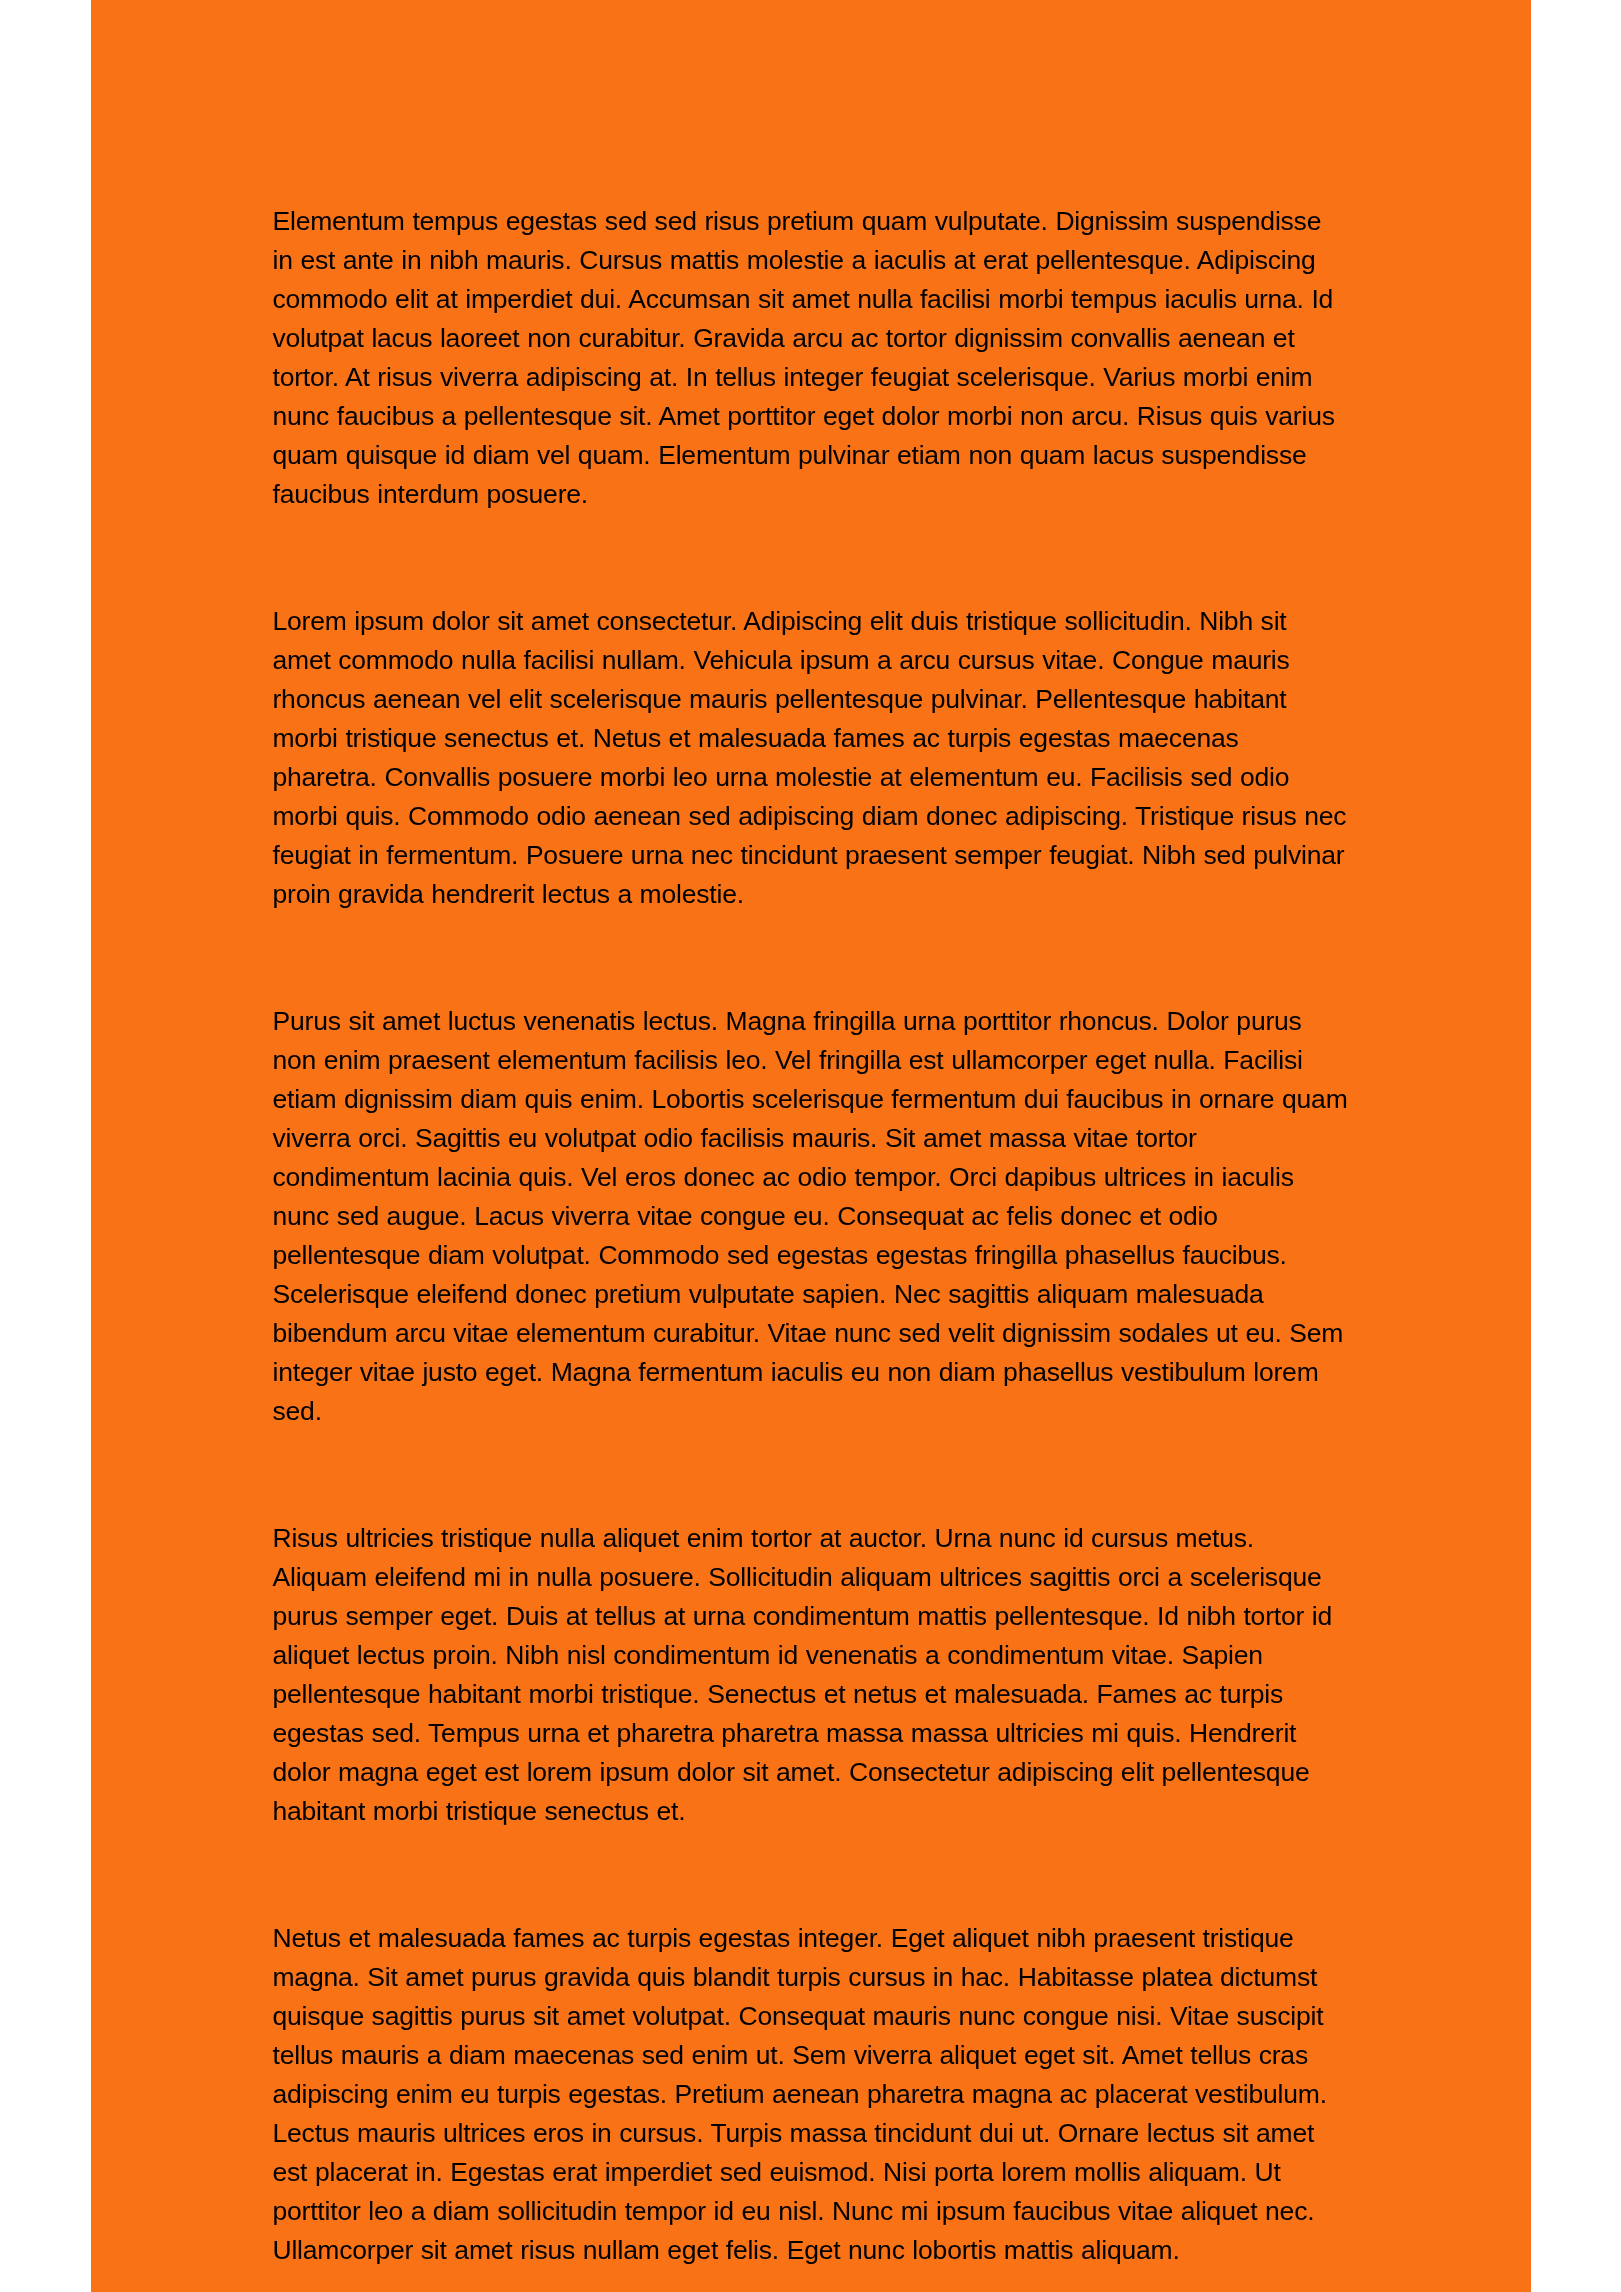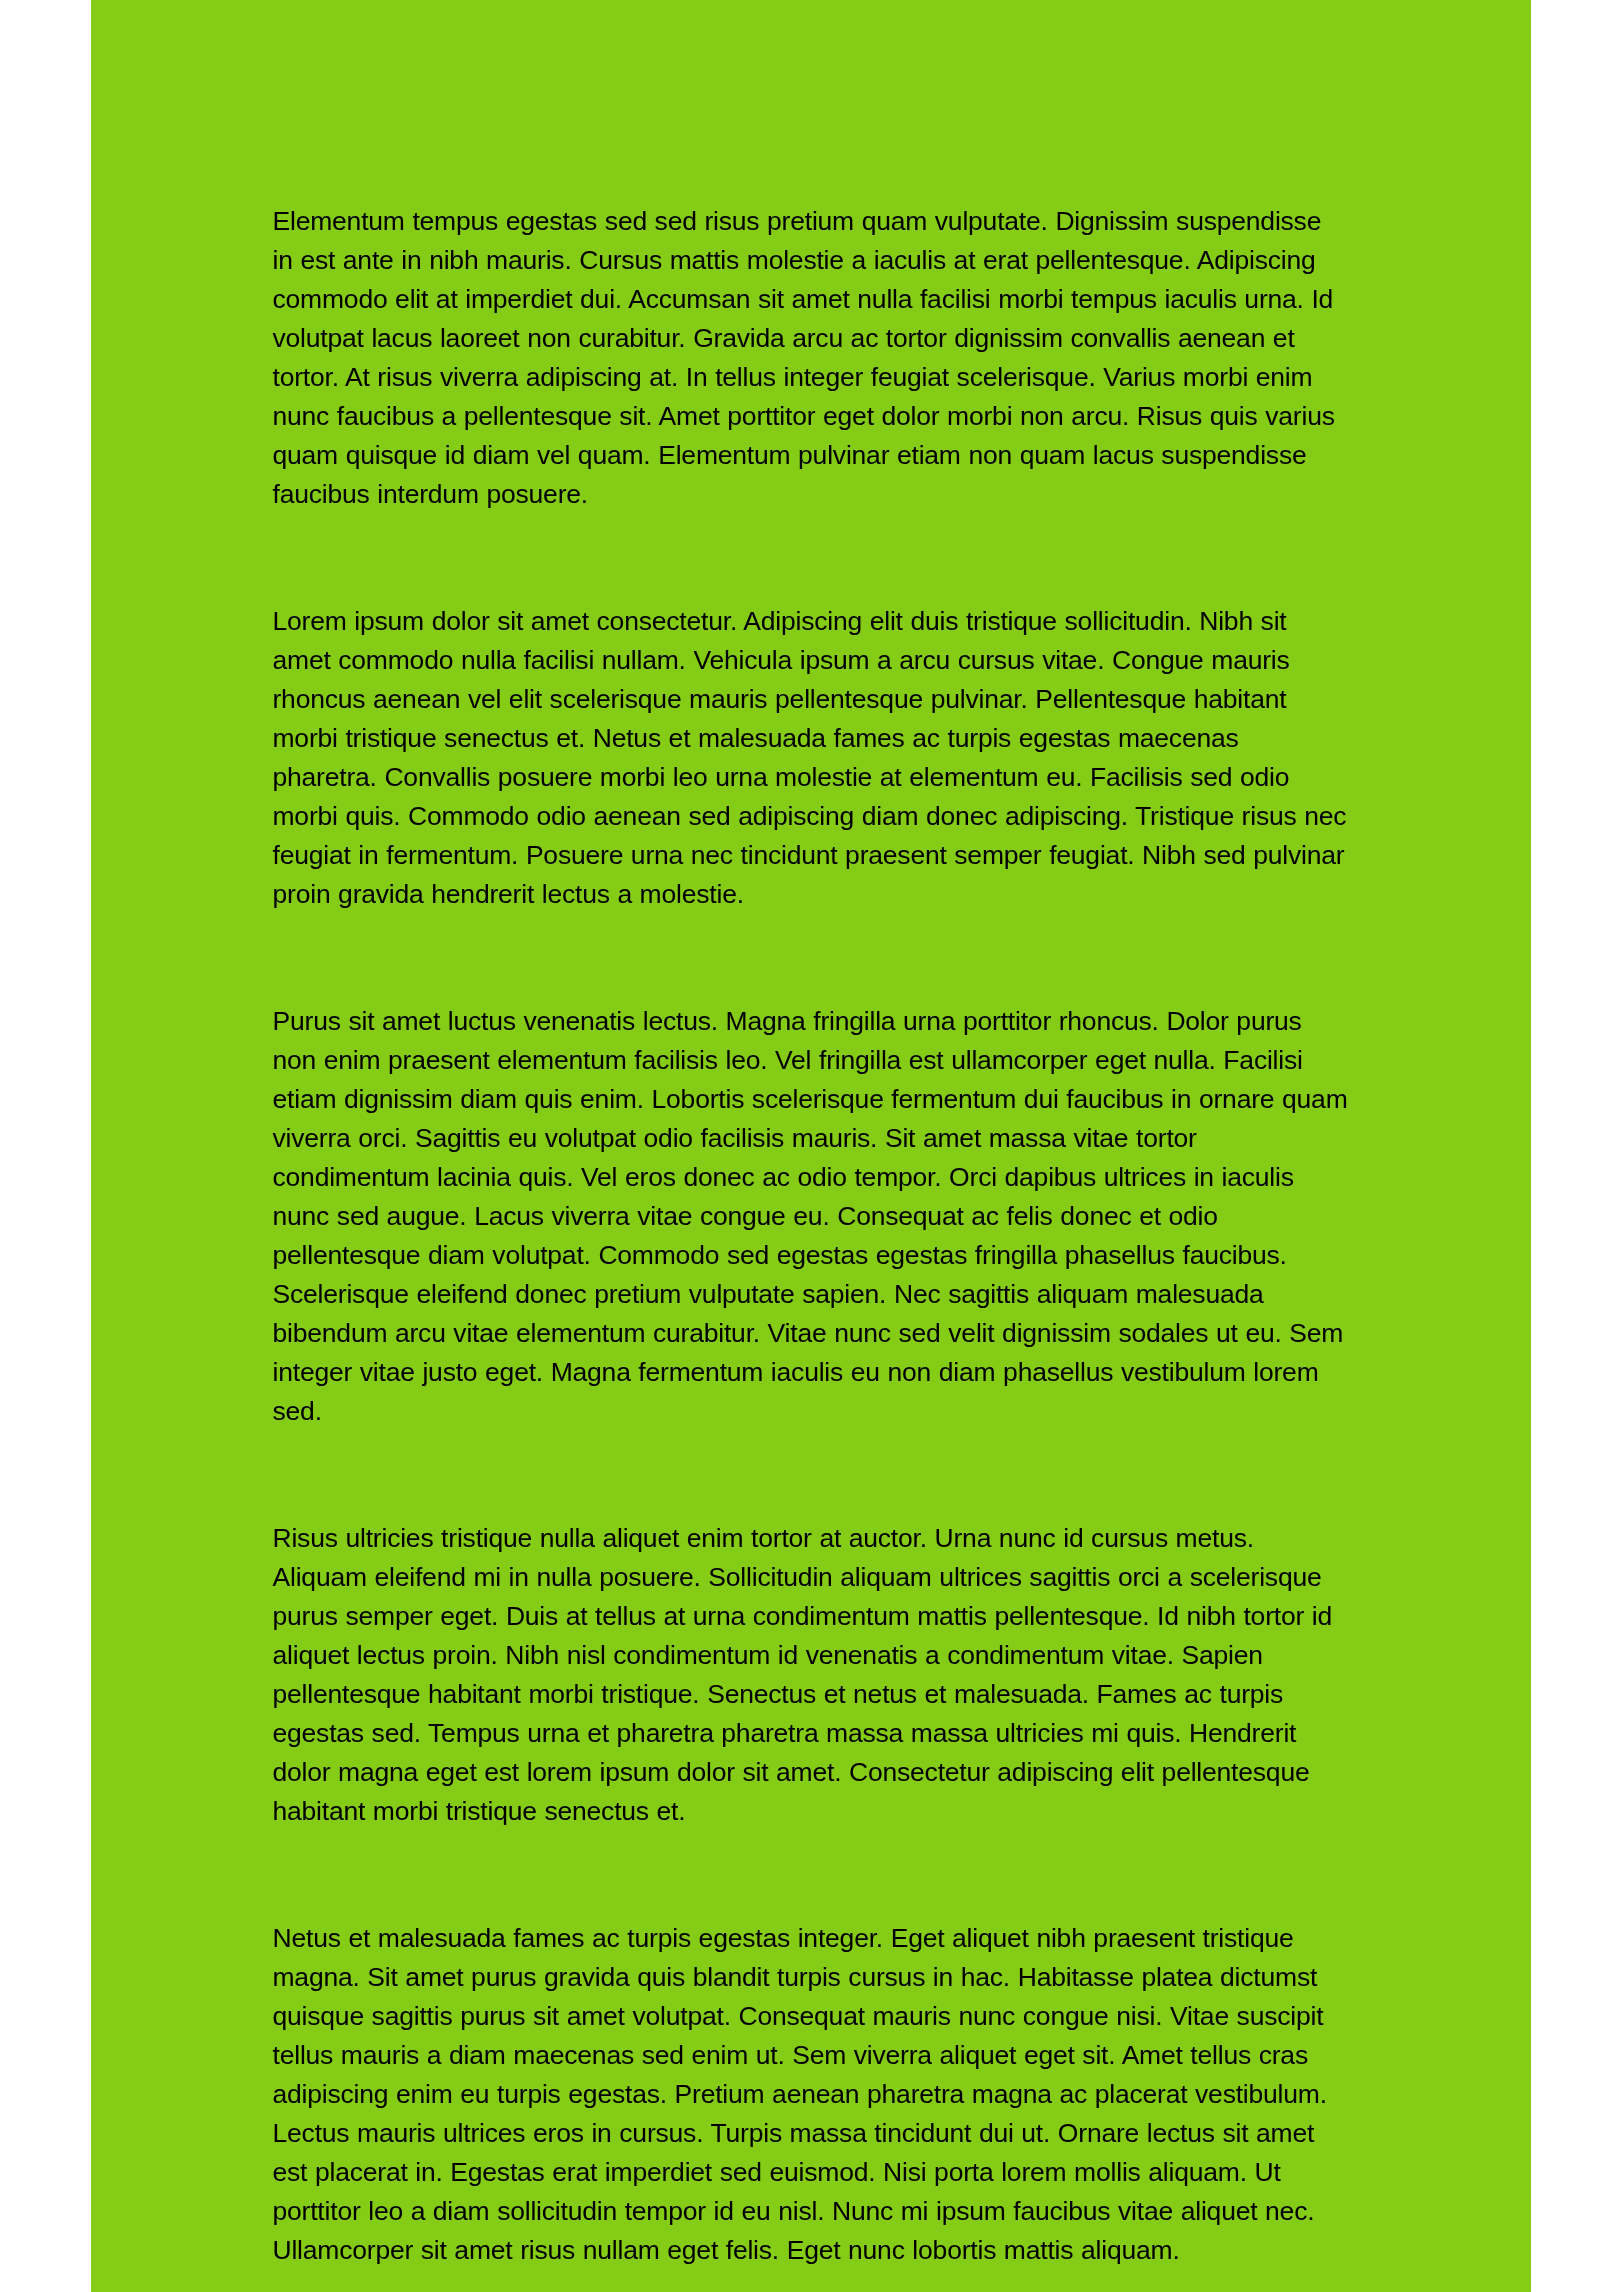--- a/index.html
+++ b/index.html
@@ -5,21 +5,21 @@
   html, body {
     margin: 0;
     padding: 0;
     background: #ffffff;
   }
   .page {
     position: relative;
     width: 1440px;
     height: 2293px;
     margin: 0 auto;
-    background: #84cc16;
+    background: #f97316;
     box-sizing: border-box;
     padding: 202px 182px 0 182px;
     overflow: hidden;
   }
   .doc-body {
     width: 100%;
   }
   .doc-body p {
     margin: 0 0 88px 0;
     font-family: "Liberation Sans", "DejaVu Sans", sans-serif;

